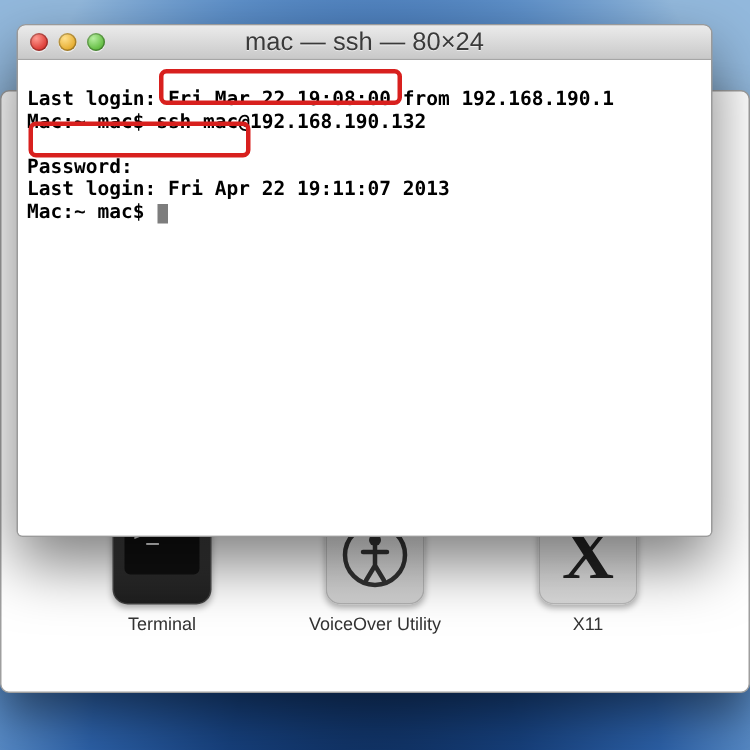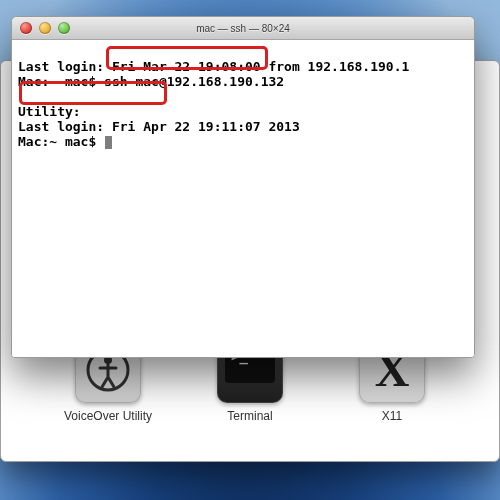--- a/index.html
+++ b/index.html
@@ -52,21 +52,21 @@
     display:flex;align-items:center;
     position:relative;
   }
   .traffic{display:flex;gap:7px;margin-left:8px;}
   .dot{width:12px;height:12px;border-radius:50%;box-shadow:inset 0 0 0 1px rgba(0,0,0,.25),0 1px 0 rgba(255,255,255,.6);}
   .dot.r{background:radial-gradient(circle at 35% 30%,#ff9a90,#e0443e 60%,#b3241f);}
   .dot.y{background:radial-gradient(circle at 35% 30%,#ffe08c,#e8b23a 60%,#b7861f);}
   .dot.g{background:radial-gradient(circle at 35% 30%,#b6eea0,#6ac14a 60%,#3f8f2a);}
   .titlebar .title{
     position:absolute;left:0;right:0;text-align:center;
-    font-size:10px;color:#3a3a3a;
+    font-size:17px;color:#3a3a3a;
     text-shadow:0 1px 0 rgba(255,255,255,.6);
     pointer-events:none;
   }
   .termbody{
     position:absolute;top:23px;left:0;right:0;bottom:0;
     padding:4px 6px;
     font:13px/15px Menlo,Consolas,monospace;
     color:#000;
     background:#fff;
     white-space:pre;
@@ -79,32 +79,32 @@
   .hl2{left:7px;top:64px;width:142px;height:18px;}
 </style>
 </head>
 <body>
 
 <div class="desktop"></div>
 
 <div class="finder">
   <div class="iconrow">
     <div class="app">
+      <div class="tile term"></div>
+      <div class="label">Terminal</div>
+    </div>
+    <div class="app">
       <div class="tile vo">
         <svg viewBox="0 0 46 46">
           <circle cx="23" cy="23" r="20" fill="none" stroke="#333" stroke-width="3"></circle>
           <circle cx="23" cy="13" r="4" fill="#333"></circle>
           <path d="M23 17 L23 30 M15 21 L31 21 M23 30 L17 40 M23 30 L29 40" stroke="#333" stroke-width="3" stroke-linecap="round" fill="none"></path>
         </svg>
       </div>
       <div class="label">VoiceOver Utility</div>
-    </div>
-    <div class="app">
-      <div class="tile term"></div>
-      <div class="label">Terminal</div>
     </div>
     <div class="app">
       <div class="tile x11">X</div>
       <div class="label">X11</div>
     </div>
   </div>
 </div>
 
 <div class="termwin">
   <div class="titlebar">
@@ -112,19 +112,19 @@
       <div class="dot r"></div>
       <div class="dot y"></div>
       <div class="dot g"></div>
     </div>
     <div class="title">mac — ssh — 80×24</div>
   </div>
   <div class="termbody">
 <span>Last login: Fri Mar 22 19:08:00 from 192.168.190.1</span>
 <span>Mac:~ mac$ </span><span>ssh mac@192.168.190.132</span>
 <span> </span>
-<span>Utility:</span>
+<span>Password:</span>
 <span>Last login: Fri Apr 22 19:11:07 2013</span>
 <span>Mac:~ mac$ </span><span class="cursor"></span>
   </div>
   <div class="hl hl1"></div>
   <div class="hl hl2"></div>
 </div>
 
 </body></html>

